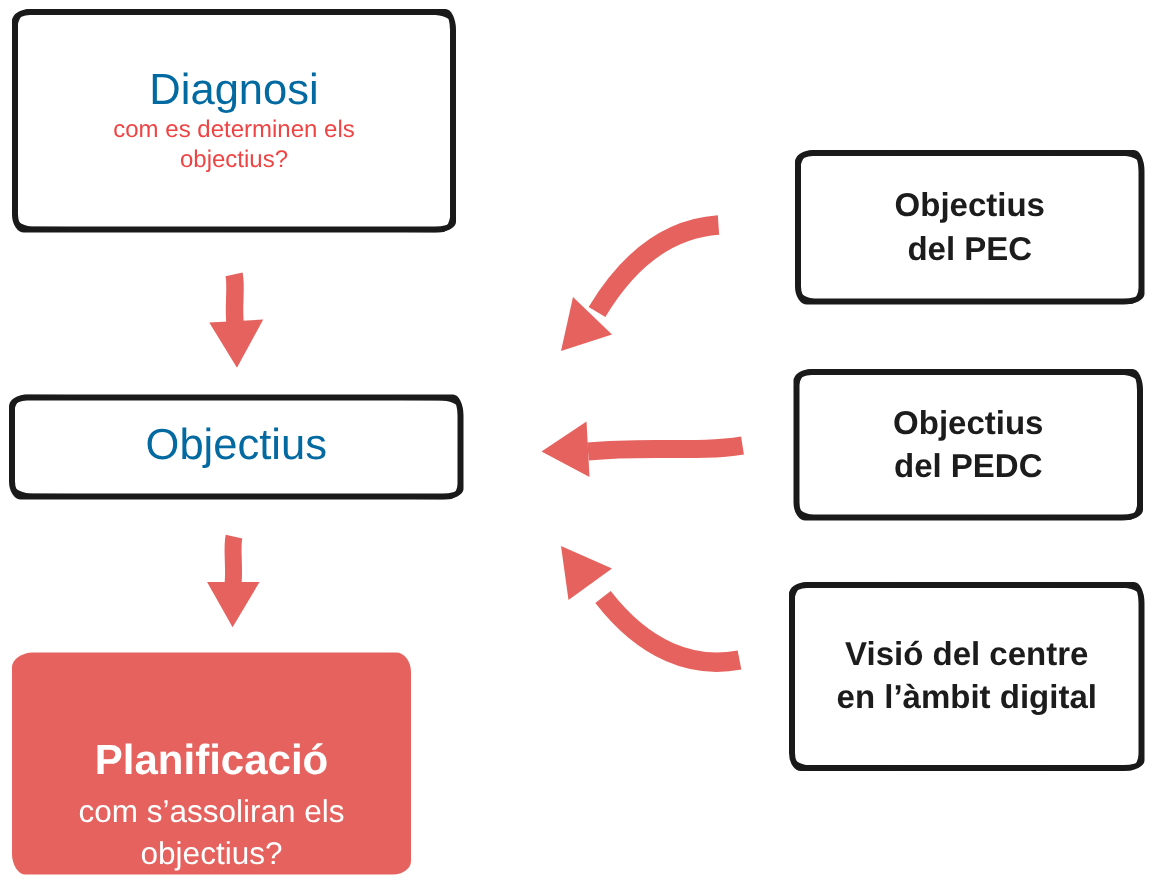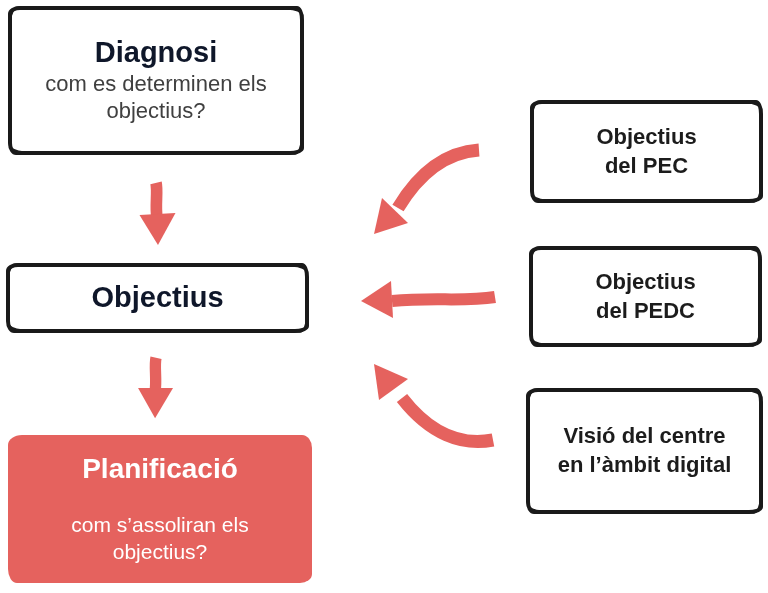--- a/index.html
+++ b/index.html
@@ -38,41 +38,41 @@
     pointer-events: none;
   }
   .box-diagnosi  { left: 8px;   top: 6px;   width: 296px; height: 149px; }
   .box-objectius { left: 6px;   top: 263px; width: 303px; height: 70px; }
   .box-pec       { left: 530px; top: 100px; width: 233px; height: 103px; }
   .box-pedc      { left: 529px; top: 246px; width: 233px; height: 101px; }
   .box-visio     { left: 526px; top: 388px; width: 237px; height: 126px; }
 
   .box-planificacio {
     position: absolute;
-    left: 8px; top: 435px; width: 304px; height: 148px;
+    left: 8px; top: 435px; width: 266px; height: 148px;
     background: #e5625e;
     border-radius: 14px 10px 12px 9px / 10px 13px 9px 14px;
     display: flex;
     flex-direction: column;
-    justify-content: center;
+    justify-content: flex-end;
     align-items: center;
     text-align: center;
     box-sizing: border-box;
   }
 
   .title-lg {
     font-size: 29px;
-    font-weight: 700;
-    color: #0f172a;
+    font-weight: 400;
+    color: #0369a1;
     line-height: 1.15;
   }
   .subtitle {
-    font-size: 22px;
+    font-size: 16px;
     font-weight: 400;
-    color: #404040;
+    color: #ef4444;
     line-height: 1.25;
     white-space: pre-line;
     margin-top: 0;
   }
   .label-md {
     font-size: 22px;
     font-weight: 700;
     color: #1c1c1c;
     line-height: 1.3;
     white-space: pre-line;
@@ -82,21 +82,21 @@
     font-weight: 700;
     color: #ffffff;
     line-height: 1.15;
   }
   .subtitle-inverse {
     font-size: 21px;
     font-weight: 400;
     color: #ffffff;
     line-height: 1.3;
     white-space: pre-line;
-    margin-top: 26px;
+    margin-top: 5px;
   }
   .arrow { position: absolute; }
   .a-down-1  { left: 131px; top: 179px; width: 52px;  height: 70px; }
   .a-down-2  { left: 130px; top: 354px; width: 52px;  height: 68px; }
   .a-curve-top    { left: 358px; top: 136px; width: 145px; height: 110px; }
   .a-straight-mid { left: 356px; top: 272px; width: 142px; height: 56px; }
   .a-curve-bottom { left: 360px; top: 358px; width: 138px; height: 96px; }
 </style>
 </head>
 <body>

